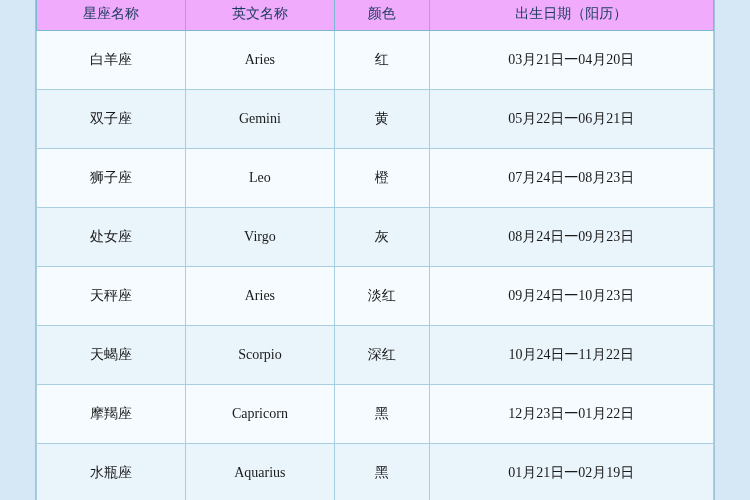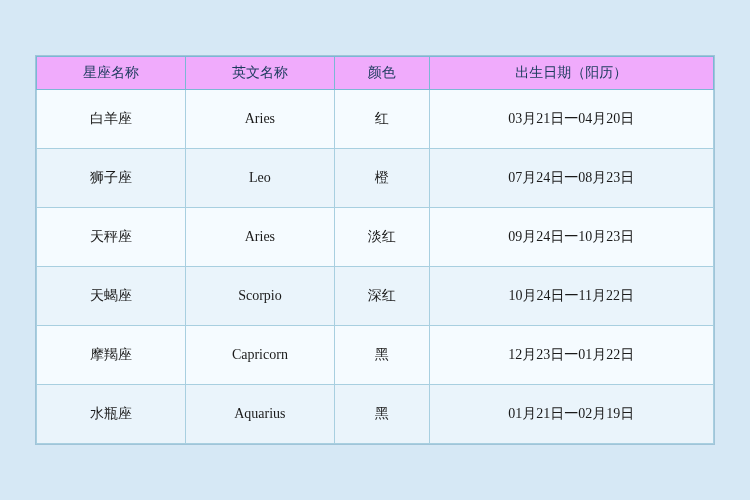--- a/index.html
+++ b/index.html
@@ -67,24 +67,36 @@
       </tr>
     </thead>
     <tbody id="table-body">
     <tr>
           <td>白羊座</td>
           <td>Aries</td>
           <td>红</td>
           <td>03月21日一04月20日</td>
         </tr>
         <tr>
+          <td>双子座</td>
+          <td>Gemini</td>
+          <td>黄</td>
+          <td>05月22日一06月21日</td>
+        </tr>
+        <tr>
           <td>狮子座</td>
           <td>Leo</td>
           <td>橙</td>
           <td>07月24日一08月23日</td>
+        </tr>
+        <tr>
+          <td>处女座</td>
+          <td>Virgo</td>
+          <td>灰</td>
+          <td>08月24日一09月23日</td>
         </tr>
         <tr>
           <td>天秤座</td>
           <td>Aries</td>
           <td>淡红</td>
           <td>09月24日一10月23日</td>
         </tr>
         <tr>
           <td>天蝎座</td>
           <td>Scorpio</td>

